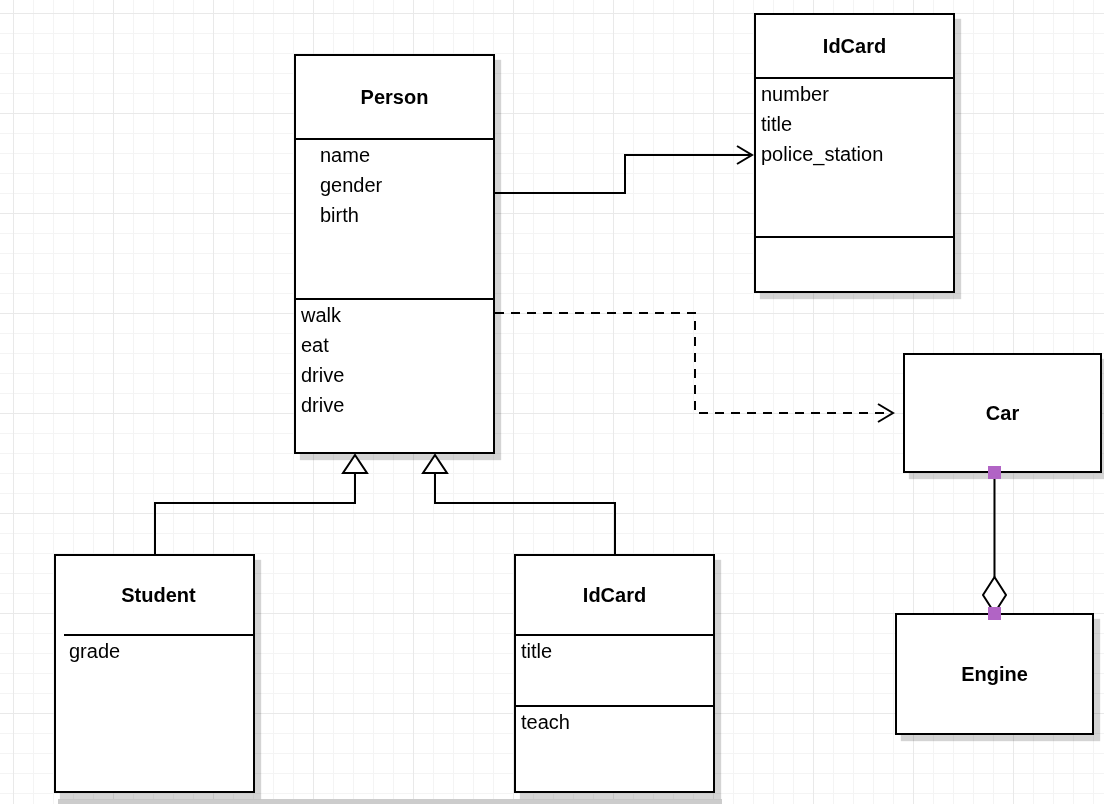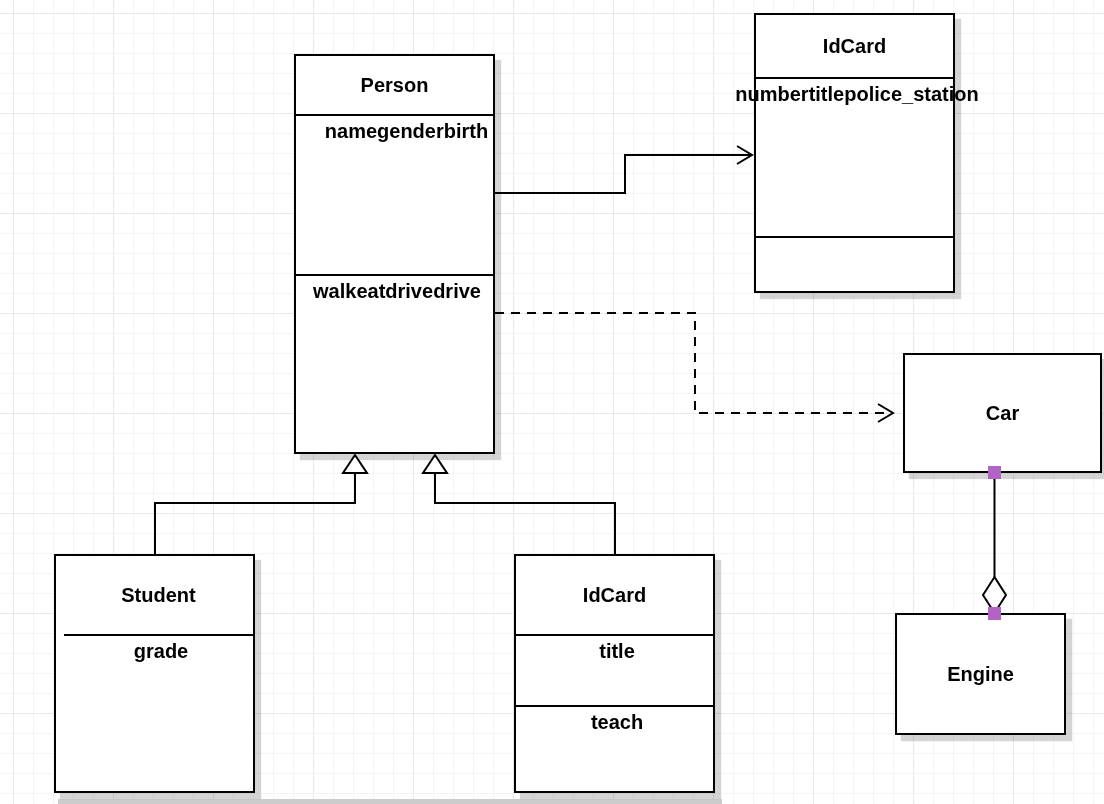--- a/index.html
+++ b/index.html
@@ -21,38 +21,38 @@
     box-shadow:6px 6px 1px rgba(0,0,0,0.17);
     color:#000;
   }
   .uml-title{
     display:flex; align-items:center; justify-content:center;
     font-weight:bold; font-size:20px; flex:0 0 auto;
   }
   .uml-title.fill{flex:1 1 auto;}
   .uml-section{
     border-top:2px solid #000; box-sizing:border-box;
-    display:flex; flex-direction:row; justify-content:center;
-    padding-left:5px; flex:0 0 auto;font-weight:bold;
+    display:flex; flex-direction:column; 
+    padding-left:5px; flex:0 0 auto;
   }
   .uml-section.fill{flex:1 1 auto;}
   .member{font-size:20px; line-height:30px; white-space:nowrap;}
   #edges{position:absolute; left:0; top:0; pointer-events:none;}
   #page-bottom-edge{position:absolute; left:58px; top:799px; width:664px; height:6px;
     background:#cccccc;}
 </style>
 </head>
 <body>
 
 <div id="canvas">
 
   <div id="page-bottom-edge"></div>
 
   <div class="uml-class" style="left:294px; top:54px; width:201px; height:400px;">
-    <div class="uml-title" style="height:58px;">Person</div>
+    <div class="uml-title" style="height:82px;">Person</div>
     <div class="uml-section" style="height:160px;padding-left:24px;">
       <div class="member">name</div>
       <div class="member">gender</div>
       <div class="member">birth</div>
     </div>
     <div class="uml-section fill">
       <div class="member">walk</div>
       <div class="member">eat</div>
       <div class="member">drive</div>
       <div class="member">drive</div>
@@ -66,21 +66,21 @@
       <div class="member">title</div>
       <div class="member">police_station</div>
     </div>
     <div class="uml-section fill"></div>
   </div>
 
   <div class="uml-class" style="left:903px; top:353px; width:199px; height:120px;">
     <div class="uml-title fill">Car</div>
   </div>
 
-  <div class="uml-class" style="left:895px; top:613px; width:171px; height:122px;">
+  <div class="uml-class" style="left:895px; top:613px; width:199px; height:122px;">
     <div class="uml-title fill">Engine</div>
   </div>
 
   <div class="uml-class" style="left:54px; top:554px; width:201px; height:239px;padding-left:8px;">
     <div class="uml-title" style="height:78px;">Student</div>
     <div class="uml-section" style="height:79px;">
       <div class="member">grade</div>
     </div>
   </div>
 

